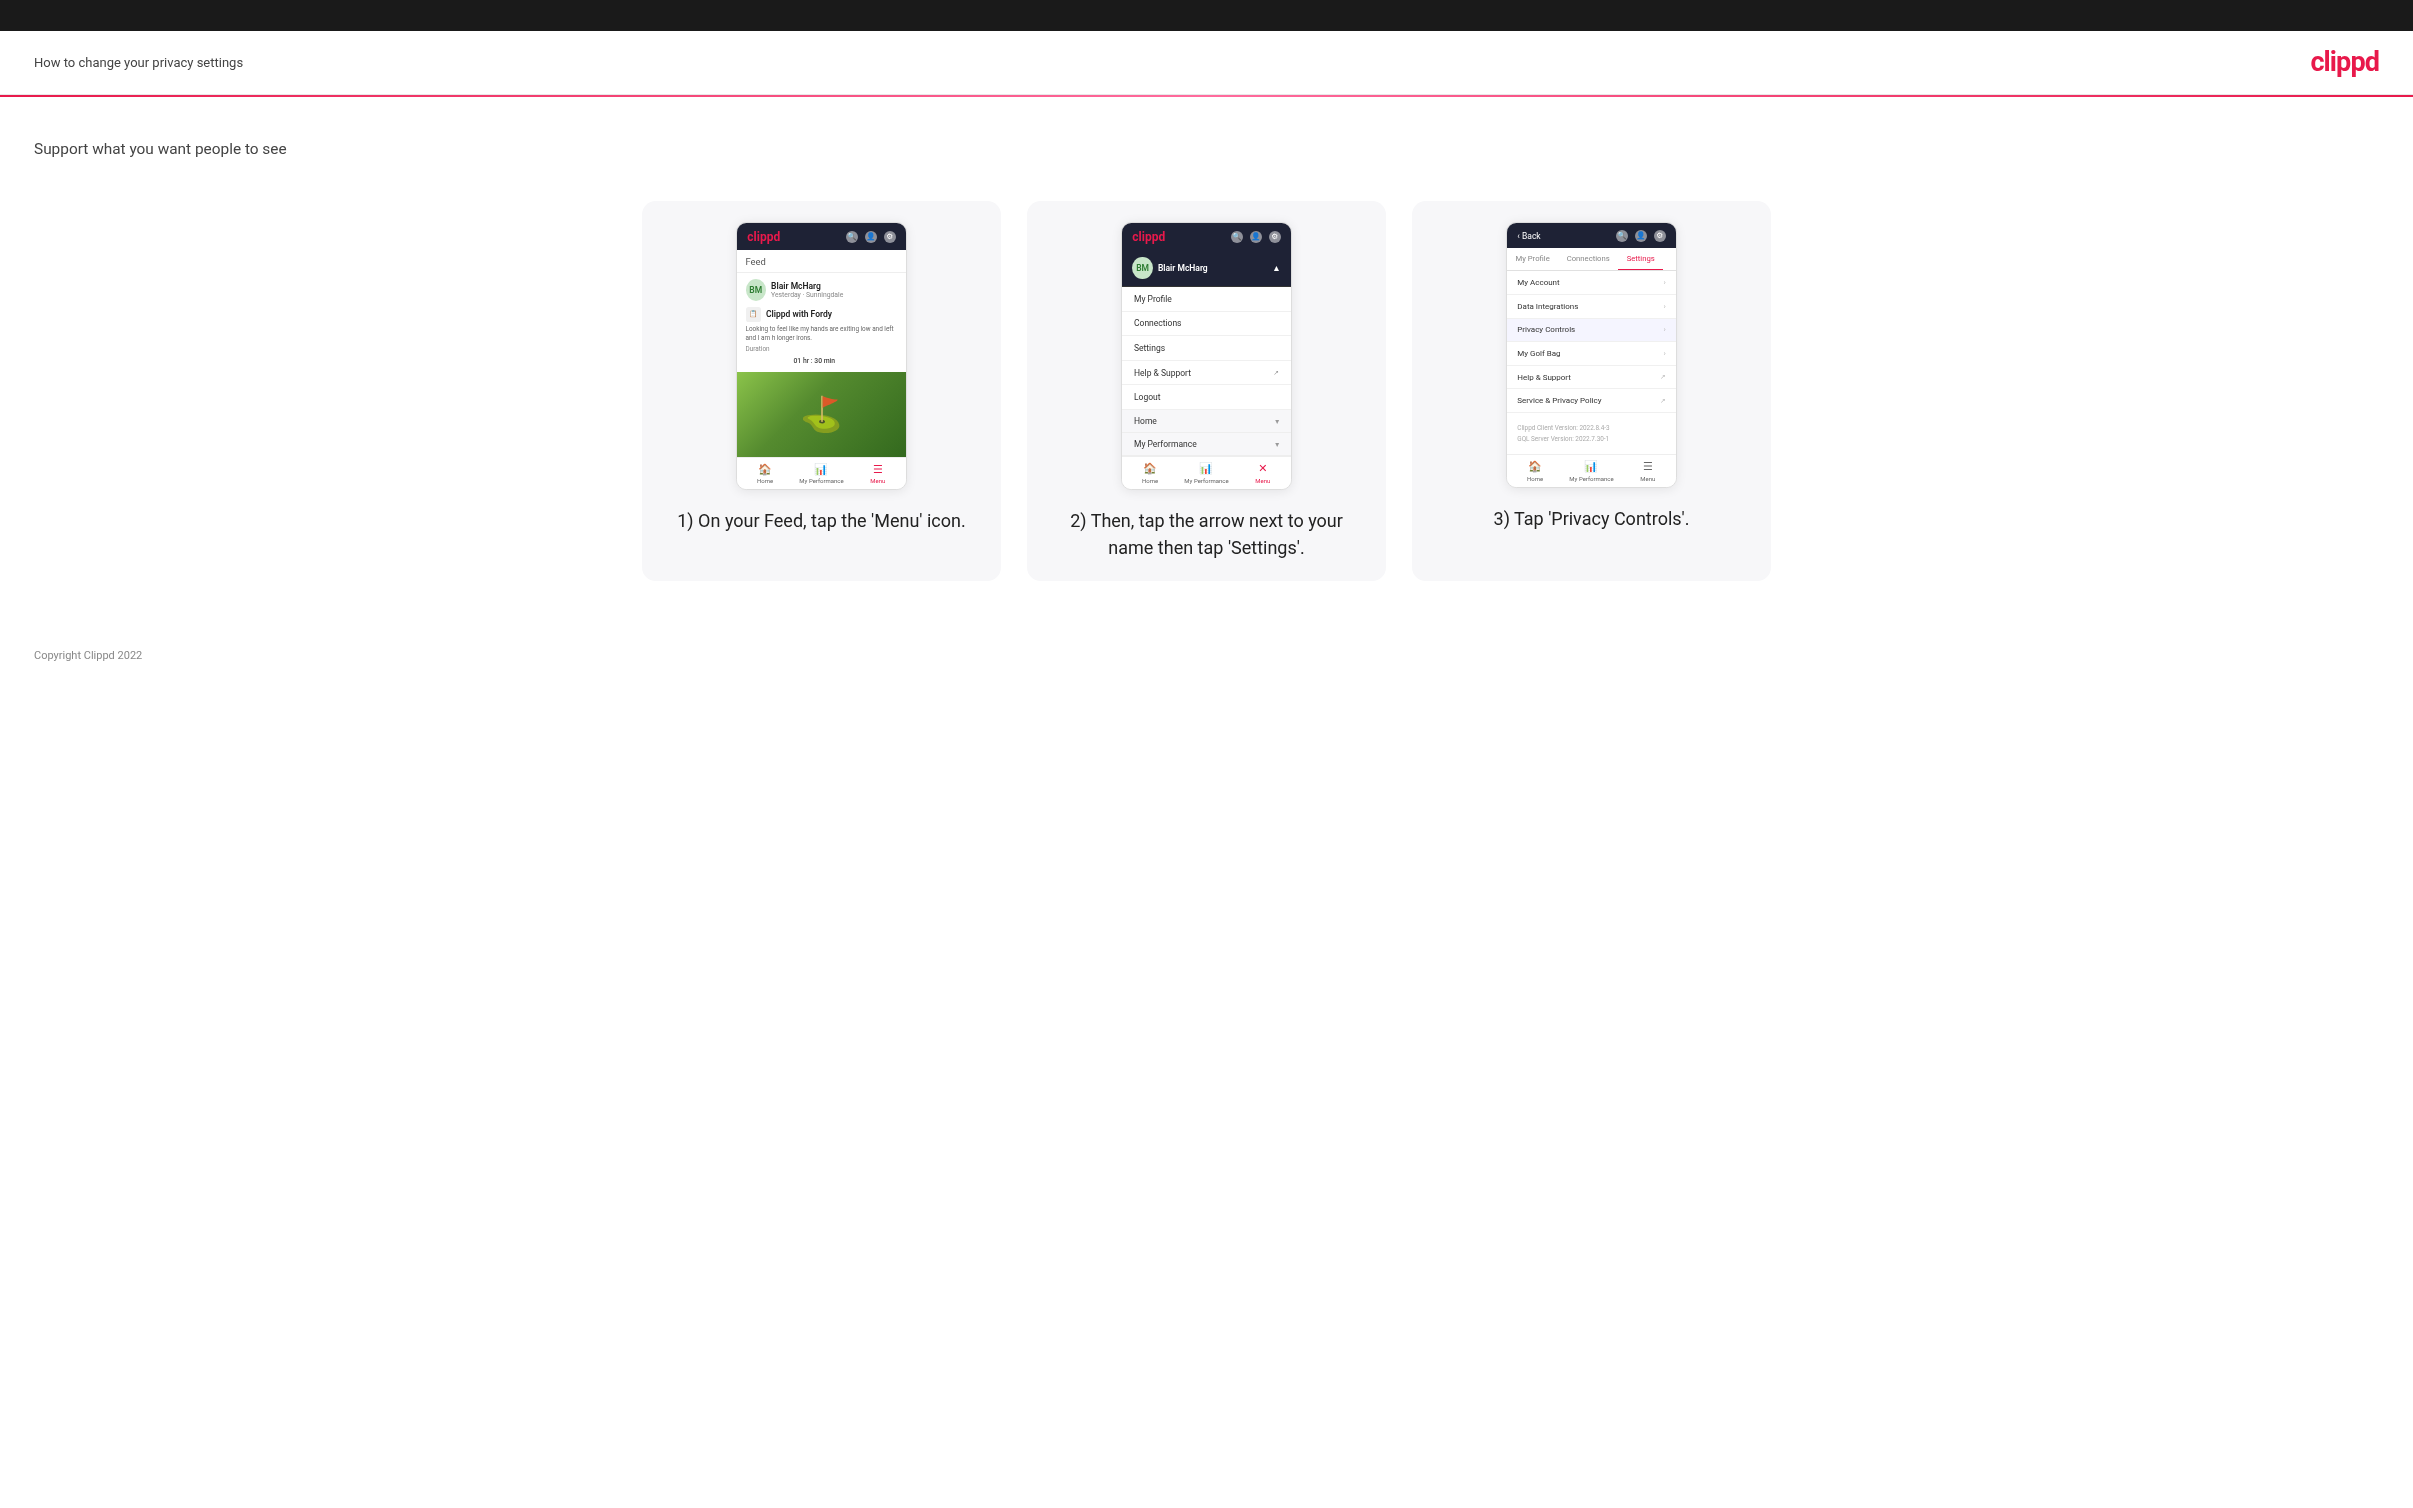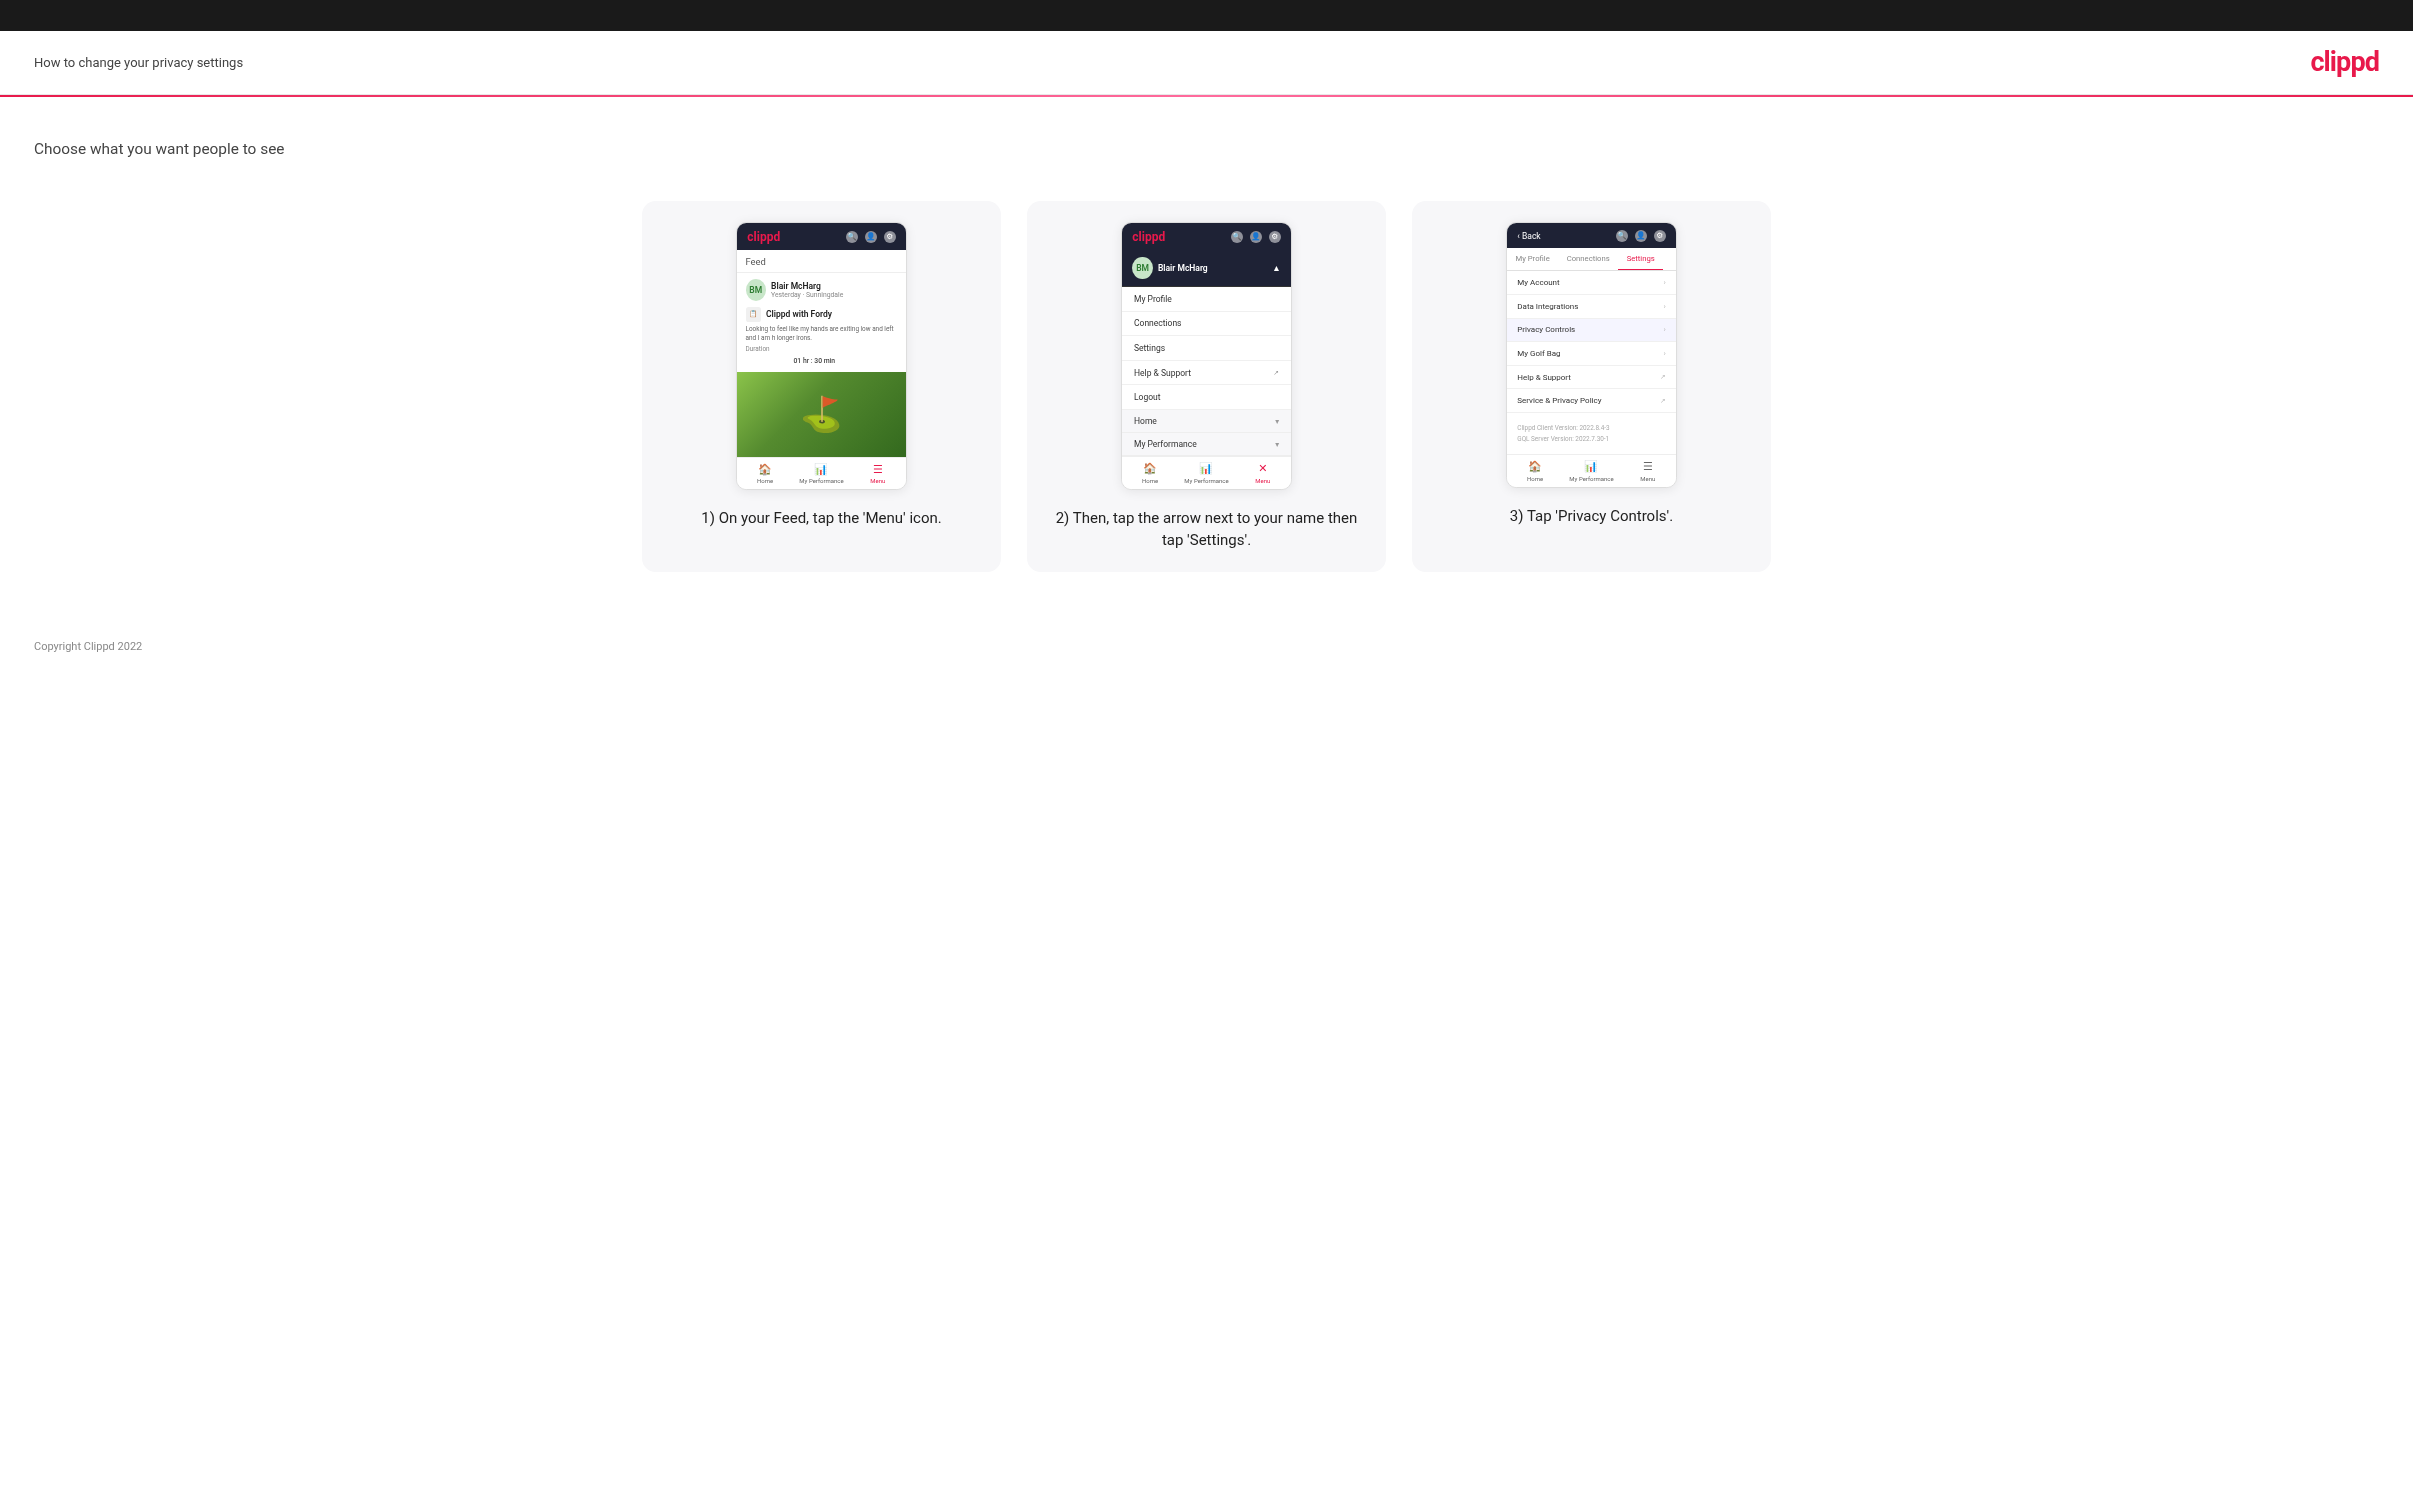--- a/index.html
+++ b/index.html
@@ -70,21 +70,21 @@
       border-radius: 13.7px;
       padding: 20.5px;
       flex: 1;
       max-width: 359px;
       display: flex;
       flex-direction: column;
       align-items: center;
     }
 
     .step-caption {
-      font-size: 15px;
+      font-size: 18px;
       color: #222;
       text-align: center;
       margin-top: 17px;
       line-height: 1.5;
     }
 
     
     .phone-mockup {
       background: #fff;
       border-radius: 10.3px;
@@ -359,21 +359,21 @@
 
 <div class="top-bar"></div>
 
 <div class="header">
   <span class="header-title">How to change your privacy settings</span>
   <span class="logo">clippd</span>
 </div>
 <div class="header-accent"></div>
 
 <div class="main">
-  <p class="page-subheading">Choose what you want people to see</p>
+  <p class="page-subheading">Support what you want people to see</p>
 
   <div class="steps">
 
     <div class="step-card">
       <div class="phone-mockup">
 
         <div class="phone-navbar">
           <span class="phone-logo">clippd</span>
           <div class="phone-nav-icons">
             <div class="phone-nav-icon">🔍</div>

